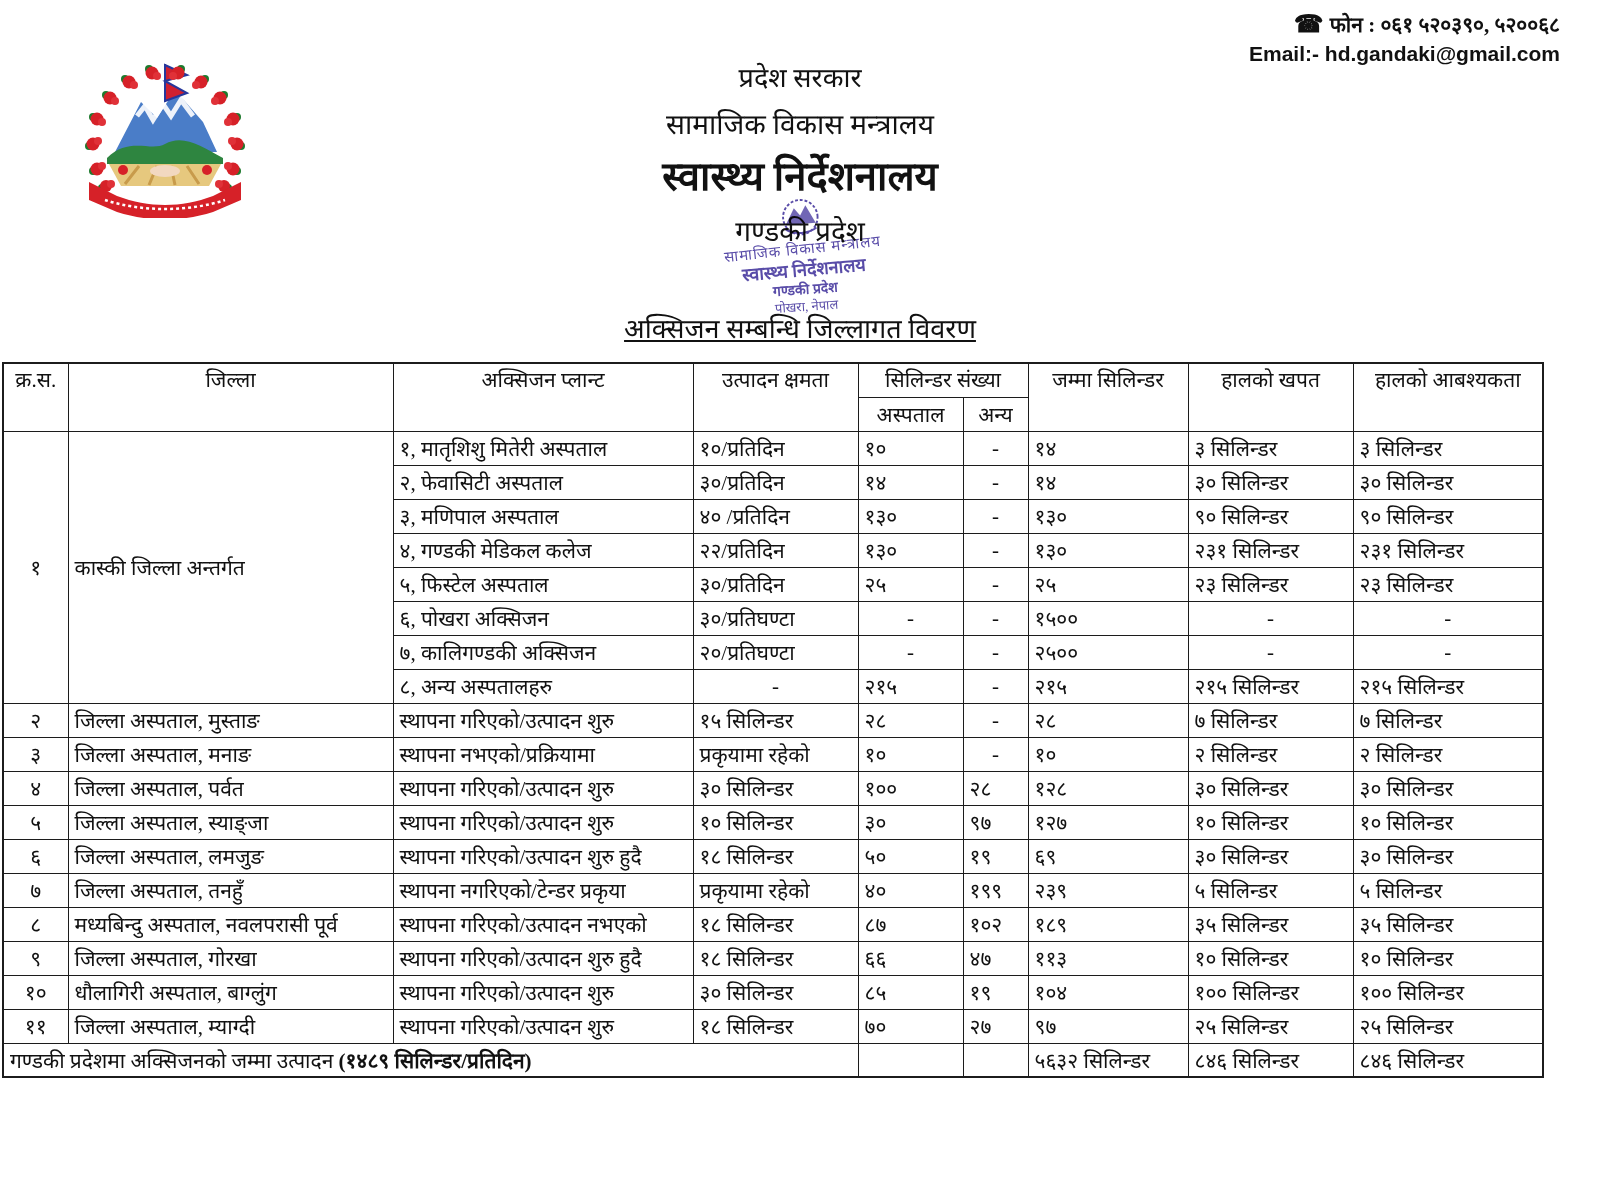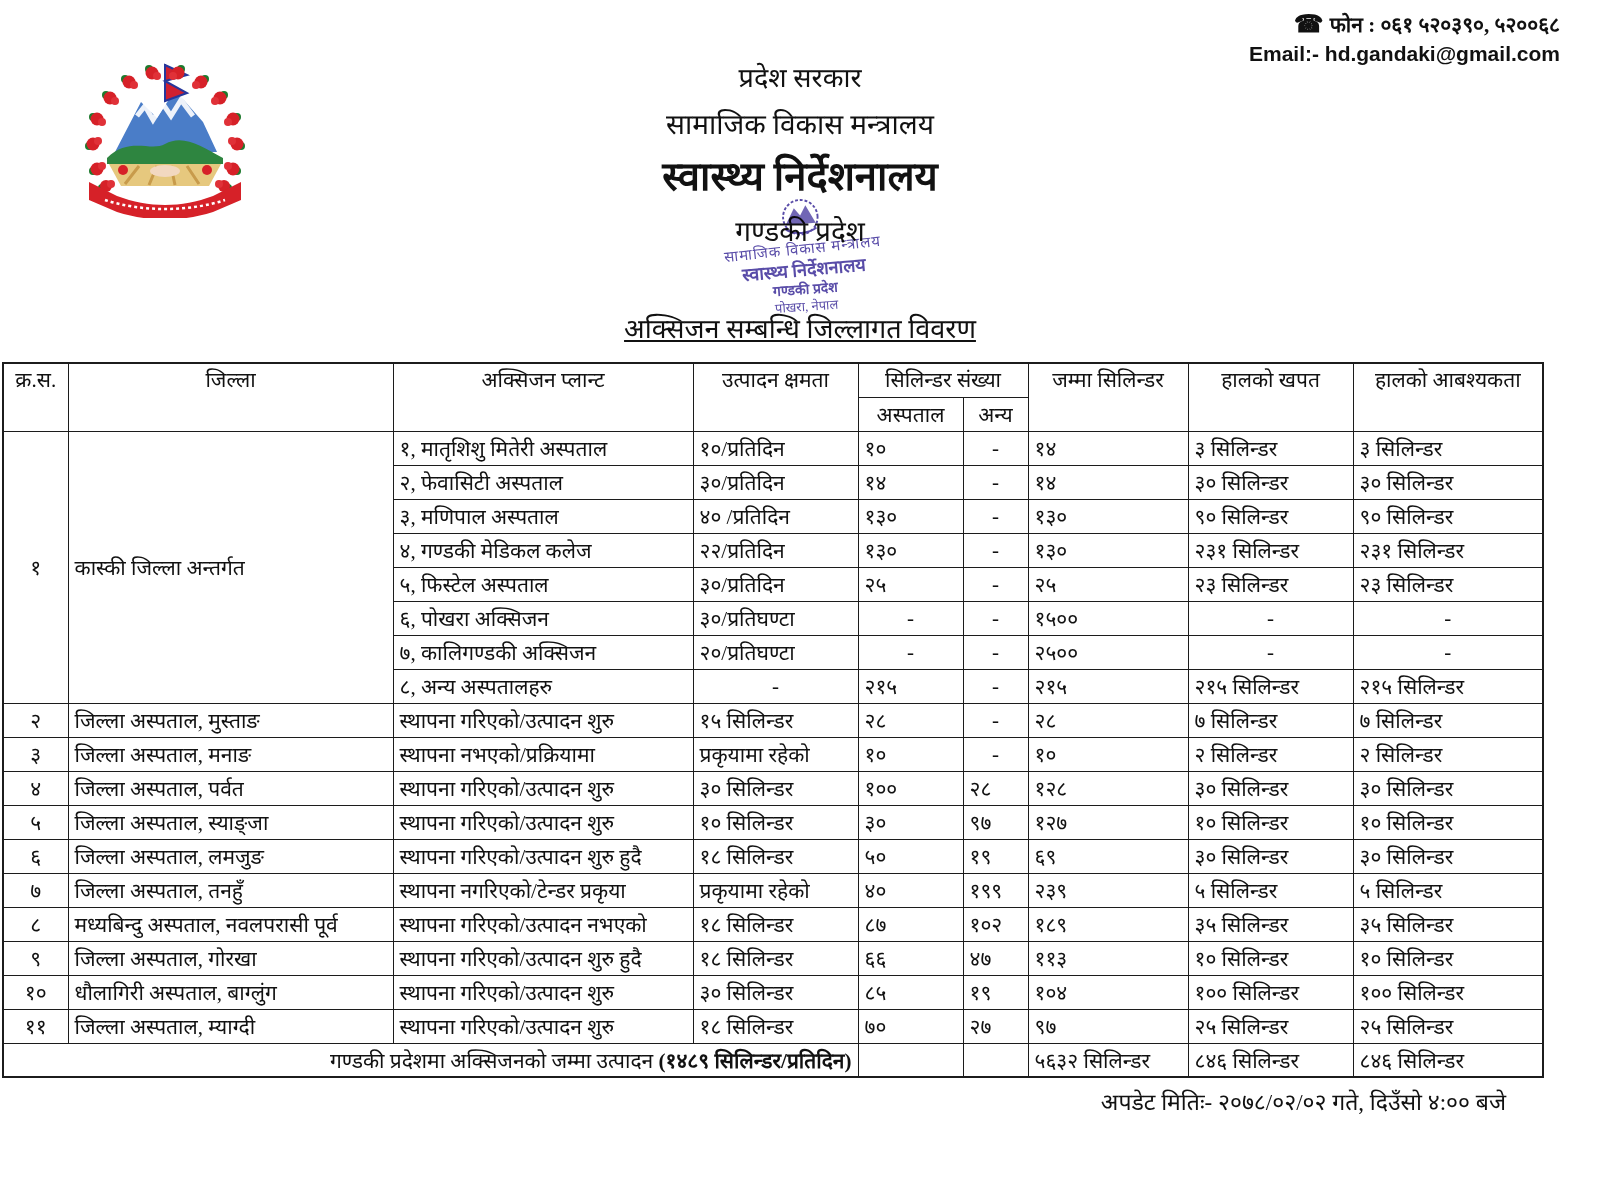--- a/index.html
+++ b/index.html
@@ -44,21 +44,21 @@
              white-space:nowrap;overflow:hidden;}
   thead th{vertical-align:top;padding-top:6px;text-align:center;}
   thead tr.sub th{vertical-align:middle;padding-top:1px;}
   td.c-sn{text-align:center;}
   td.c-district{text-align:left;padding-left:14px;}
   td.c-plant{text-align:left;padding-left:14px;}
   td.c-capacity{text-align:left;padding-left:12px;}
   td.c-num{text-align:left;padding-left:12px;}
   td.dash{text-align:center;padding-left:2px;}
   tfoot td{height:30px;}
-  td.total-label{text-align:right;padding-right:8px;}
+  td.total-label{padding-right:8px;}
   .bold{font-weight:bold;}
 
   .update-line{width:1540px;text-align:right;padding-right:34px;box-sizing:border-box;
                font-size:23px;margin-top:7px;}
 </style>
 </head>
 <body>
 
 <div class="page">
 
@@ -401,15 +401,14 @@
         <td colspan="4" class="total-label"><span>गण्डकी प्रदेशमा अक्सिजनको जम्मा उत्पादन </span><span class="bold">(१४८९ सिलिन्डर/प्रतिदिन)</span></td>
         <td class="dash"></td>
         <td class="dash"></td>
         <td class="c-num bold">५६३२ सिलिन्डर</td>
         <td class="c-num bold">८४६ सिलिन्डर</td>
         <td class="c-num bold">८४६ सिलिन्डर</td>
       </tr>
     </tfoot>
   </table>
 
-  <div class="update-line">अपडेट मितिः- २०७८/०२/०२ गते, दिउँसो ४:०० बजे</div>
 
 </div>
 
 </body></html>

